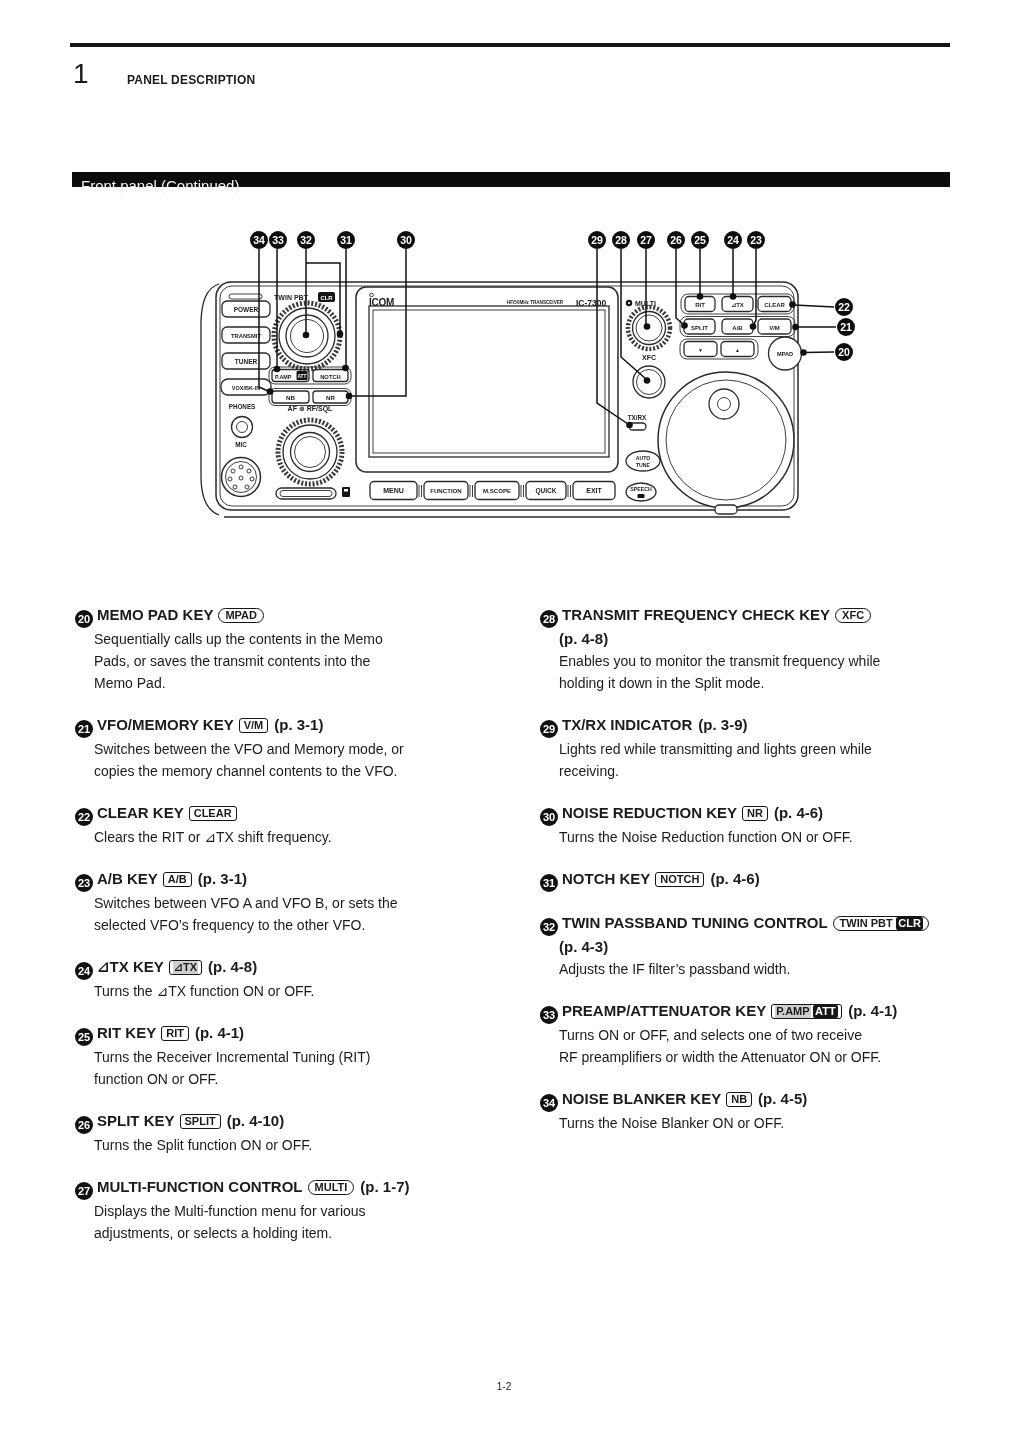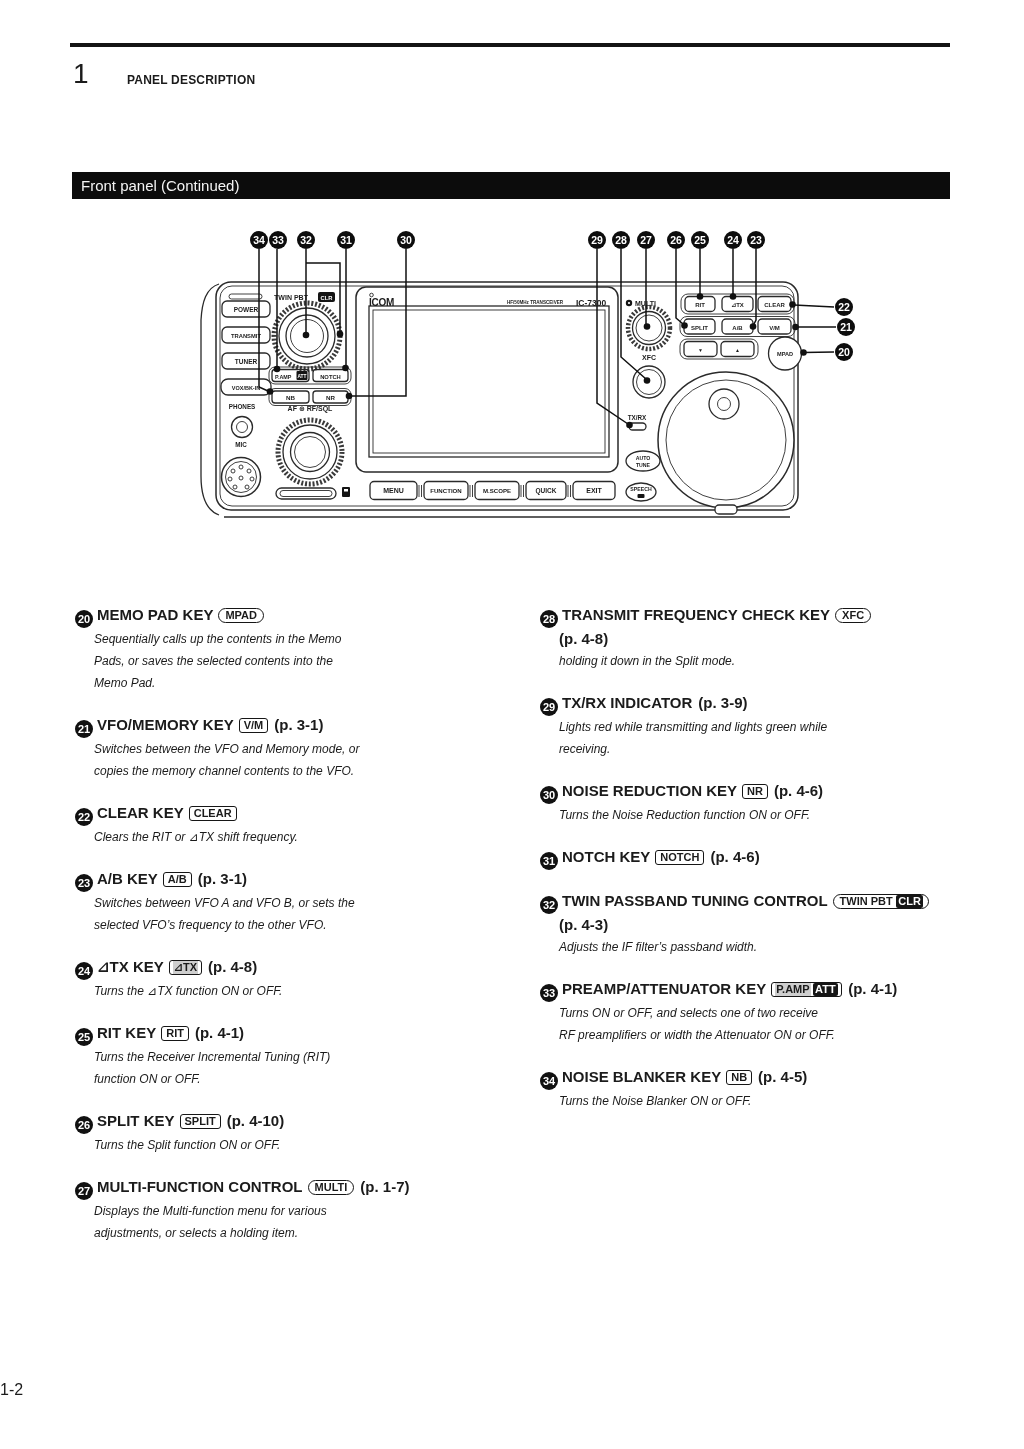--- a/index.html
+++ b/index.html
@@ -1,21 +1,21 @@
 <!DOCTYPE html>
 <html><head>
 <meta charset="utf-8">
 <style>
   html,body{margin:0;padding:0;background:#e8e8e8;}
   .page{position:relative;width:1024px;height:1449px;background:#ffffff;overflow:hidden;
         font-family:"Liberation Sans","DejaVu Sans",sans-serif;color:#1b1b1b;}
   .top-rule{position:absolute;left:70px;top:43px;width:880px;height:4px;background:#141414;}
   .chapnum{position:absolute;left:73px;top:58px;font-size:28px;font-weight:400;}
   .chaptitle{position:absolute;left:127px;top:73px;font-size:12px;font-weight:bold;letter-spacing:.2px;}
-  .banner{position:absolute;left:72px;top:172px;width:869px;height:27px;background:#0c0c0c;color:#f4f4f4;
+  .banner{position:absolute;left:72px;top:172px;width:869px;height:15px;background:#0c0c0c;color:#f4f4f4;
           font-size:15px;line-height:27px;padding-left:9px;}
   .diagram{position:absolute;left:0;top:222px;width:1024px;height:350px;}
   svg{font-family:"Liberation Sans","DejaVu Sans",sans-serif;}
   .s{stroke:#2a2a2a;fill:none;stroke-width:1.3;}
   .sw15{stroke-width:1.5;}
   .s-thin{stroke:#2a2a2a;fill:none;stroke-width:0.9;}
   .wfill{fill:#ffffff;}
   .knurl{stroke:#3a3a3a;fill:none;stroke-dasharray:2 1.8;}
   .t{fill:#1c1c1c;font-weight:bold;text-anchor:middle;}
   .ts{fill:#1c1c1c;font-weight:bold;text-anchor:start;}
@@ -33,22 +33,22 @@
   .numc{display:inline-block;width:18px;height:18px;border-radius:50%;background:#111111;color:#ffffff;
         font-size:11px;font-weight:bold;text-align:center;line-height:18px;margin-right:4px;vertical-align:-3px;}
   .key{display:inline-block;border:1.7px solid #161616;font-size:11px;font-weight:bold;line-height:13px;
        padding:0 3px;border-radius:3px;margin-left:5px;vertical-align:1.5px;white-space:nowrap;}
   .key.pill{border-radius:9px;padding:0 5px;}
   .seg1{display:inline-block;padding:0 1px;}
   .seg1.shade{background:#cecece;}
   .seg2{display:inline-block;background:#161616;color:#ffffff;padding:0 2.5px;margin-left:2px;border-radius:2px;}
   .ref{margin-left:6px;font-weight:bold;}
   .refline{font-size:15px;font-weight:bold;line-height:22px;padding-left:19px;}
-  .desc{padding-left:19px;font-size:12px;line-height:22px;font-style:italic;}
-  .footer{position:absolute;left:0;right:16px;top:1381px;text-align:left;font-size:16px;}
+  .desc{padding-left:19px;font-size:14px;line-height:22px;}
+  .footer{position:absolute;left:0;right:16px;top:1381px;text-align:center;font-size:10px;}
 </style>
 </head>
 <body>
 
 <div class="page">
 
   <div class="top-rule"></div>
   <div class="chapnum">1</div>
   <div class="chaptitle">PANEL DESCRIPTION</div>
   <div class="banner">Front panel (Continued)</div>
@@ -292,21 +292,21 @@
       <circle class="co" cx="844" cy="352" r="9"></circle>
         <text class="cot" x="844" y="355.5">20</text>
     </g>
   </svg>
 
   <div class="col col-left">
       <div class="item">
         <div class="heading"><span class="numc">20</span><span class="ititle">MEMO PAD KEY</span><span class="key pill"><span class="seg1">MPAD</span></span></div>
         <div class="desc">
           <div class="descline">Sequentially calls up the contents in the Memo</div>
-          <div class="descline">Pads, or saves the selected contents into the</div>
+          <div class="descline">Pads, or saves the transmit contents into the</div>
           <div class="descline">Memo Pad.</div>
         </div>
       </div>
       <div class="item">
         <div class="heading"><span class="numc">21</span><span class="ititle">VFO/MEMORY KEY</span><span class="key rect"><span class="seg1">V/M</span></span><span class="ref">(p. 3-1)</span></div>
         <div class="desc">
           <div class="descline">Switches between the VFO and Memory mode, or</div>
           <div class="descline">copies the memory channel contents to the VFO.</div>
         </div>
       </div>
@@ -348,20 +348,21 @@
           <div class="descline">Displays the Multi-function menu for various</div>
           <div class="descline">adjustments, or selects a holding item.</div>
         </div>
       </div>
     </div>
   <div class="col col-right">
       <div class="item">
         <div class="heading"><span class="numc">28</span><span class="ititle">TRANSMIT FREQUENCY CHECK KEY</span><span class="key pill"><span class="seg1">XFC</span></span></div>
         <div class="refline">(p. 4-8)</div>
         <div class="desc">
+          <div class="descline">Enables you to monitor the transmit frequency while</div>
           <div class="descline">holding it down in the Split mode.</div>
         </div>
       </div>
       <div class="item">
         <div class="heading"><span class="numc">29</span><span class="ititle">TX/RX INDICATOR</span><span class="ref">(p. 3-9)</span></div>
         <div class="desc">
           <div class="descline">Lights red while transmitting and lights green while</div>
           <div class="descline">receiving.</div>
         </div>
       </div>

